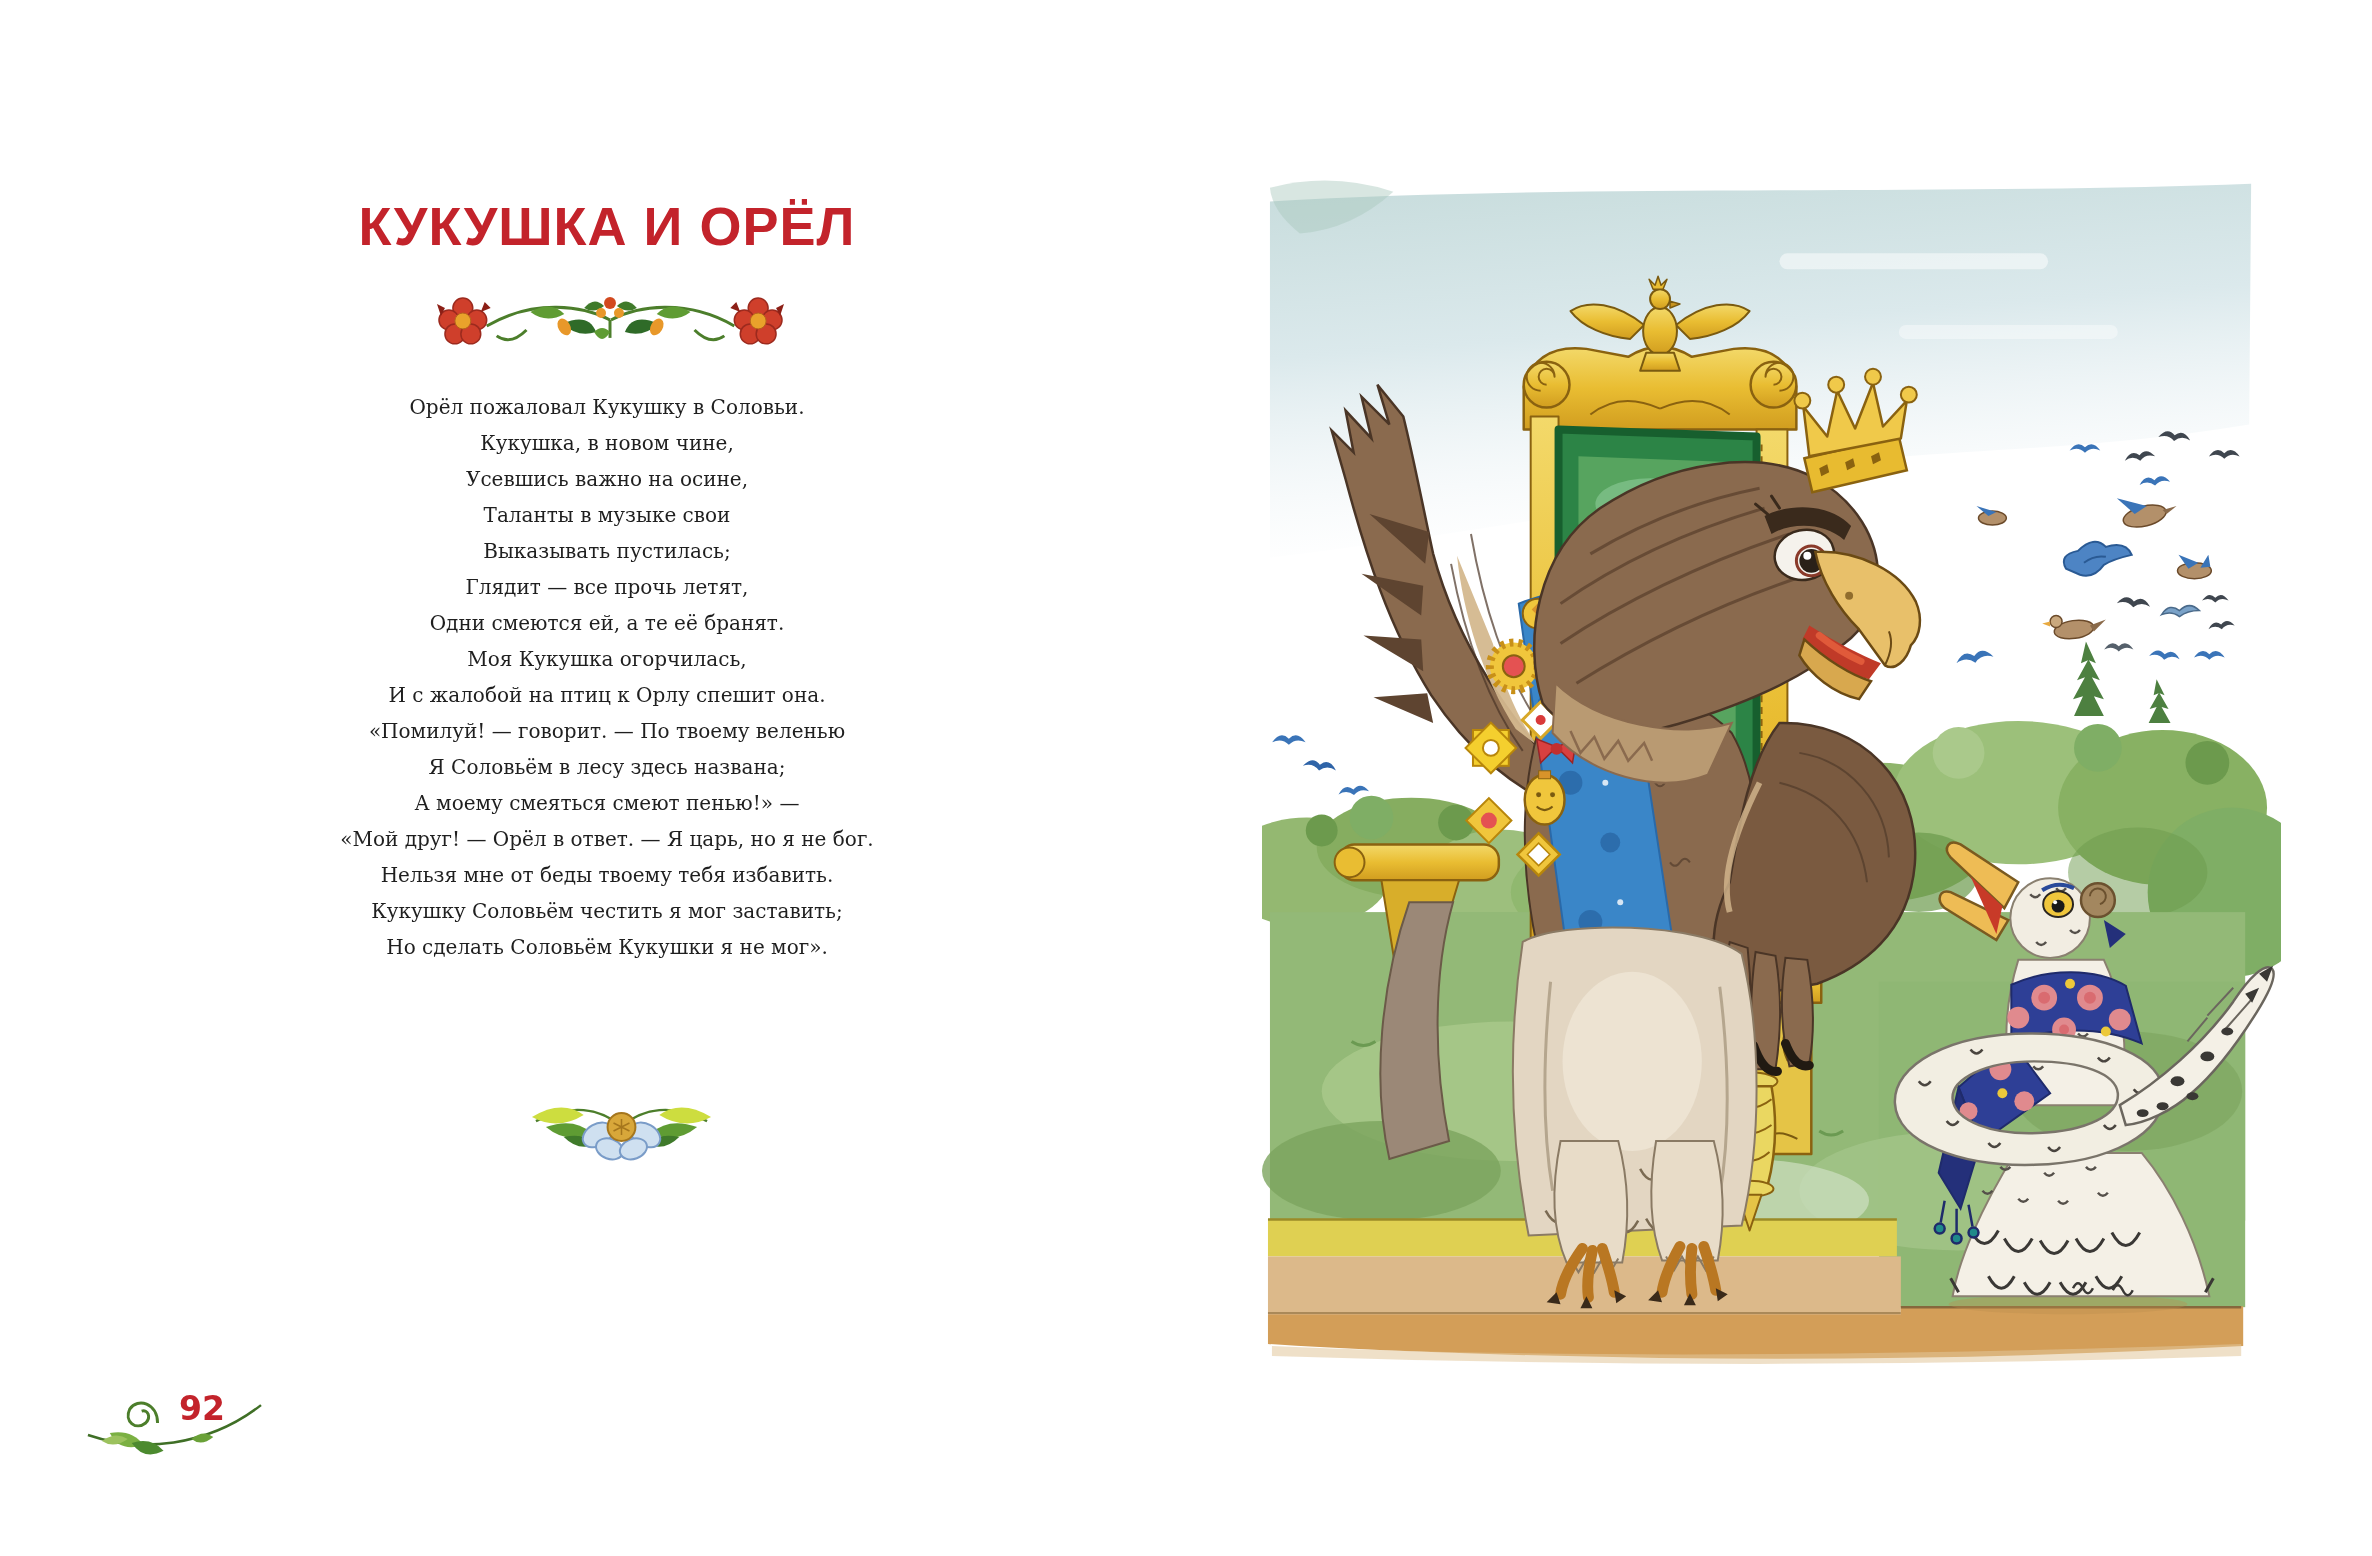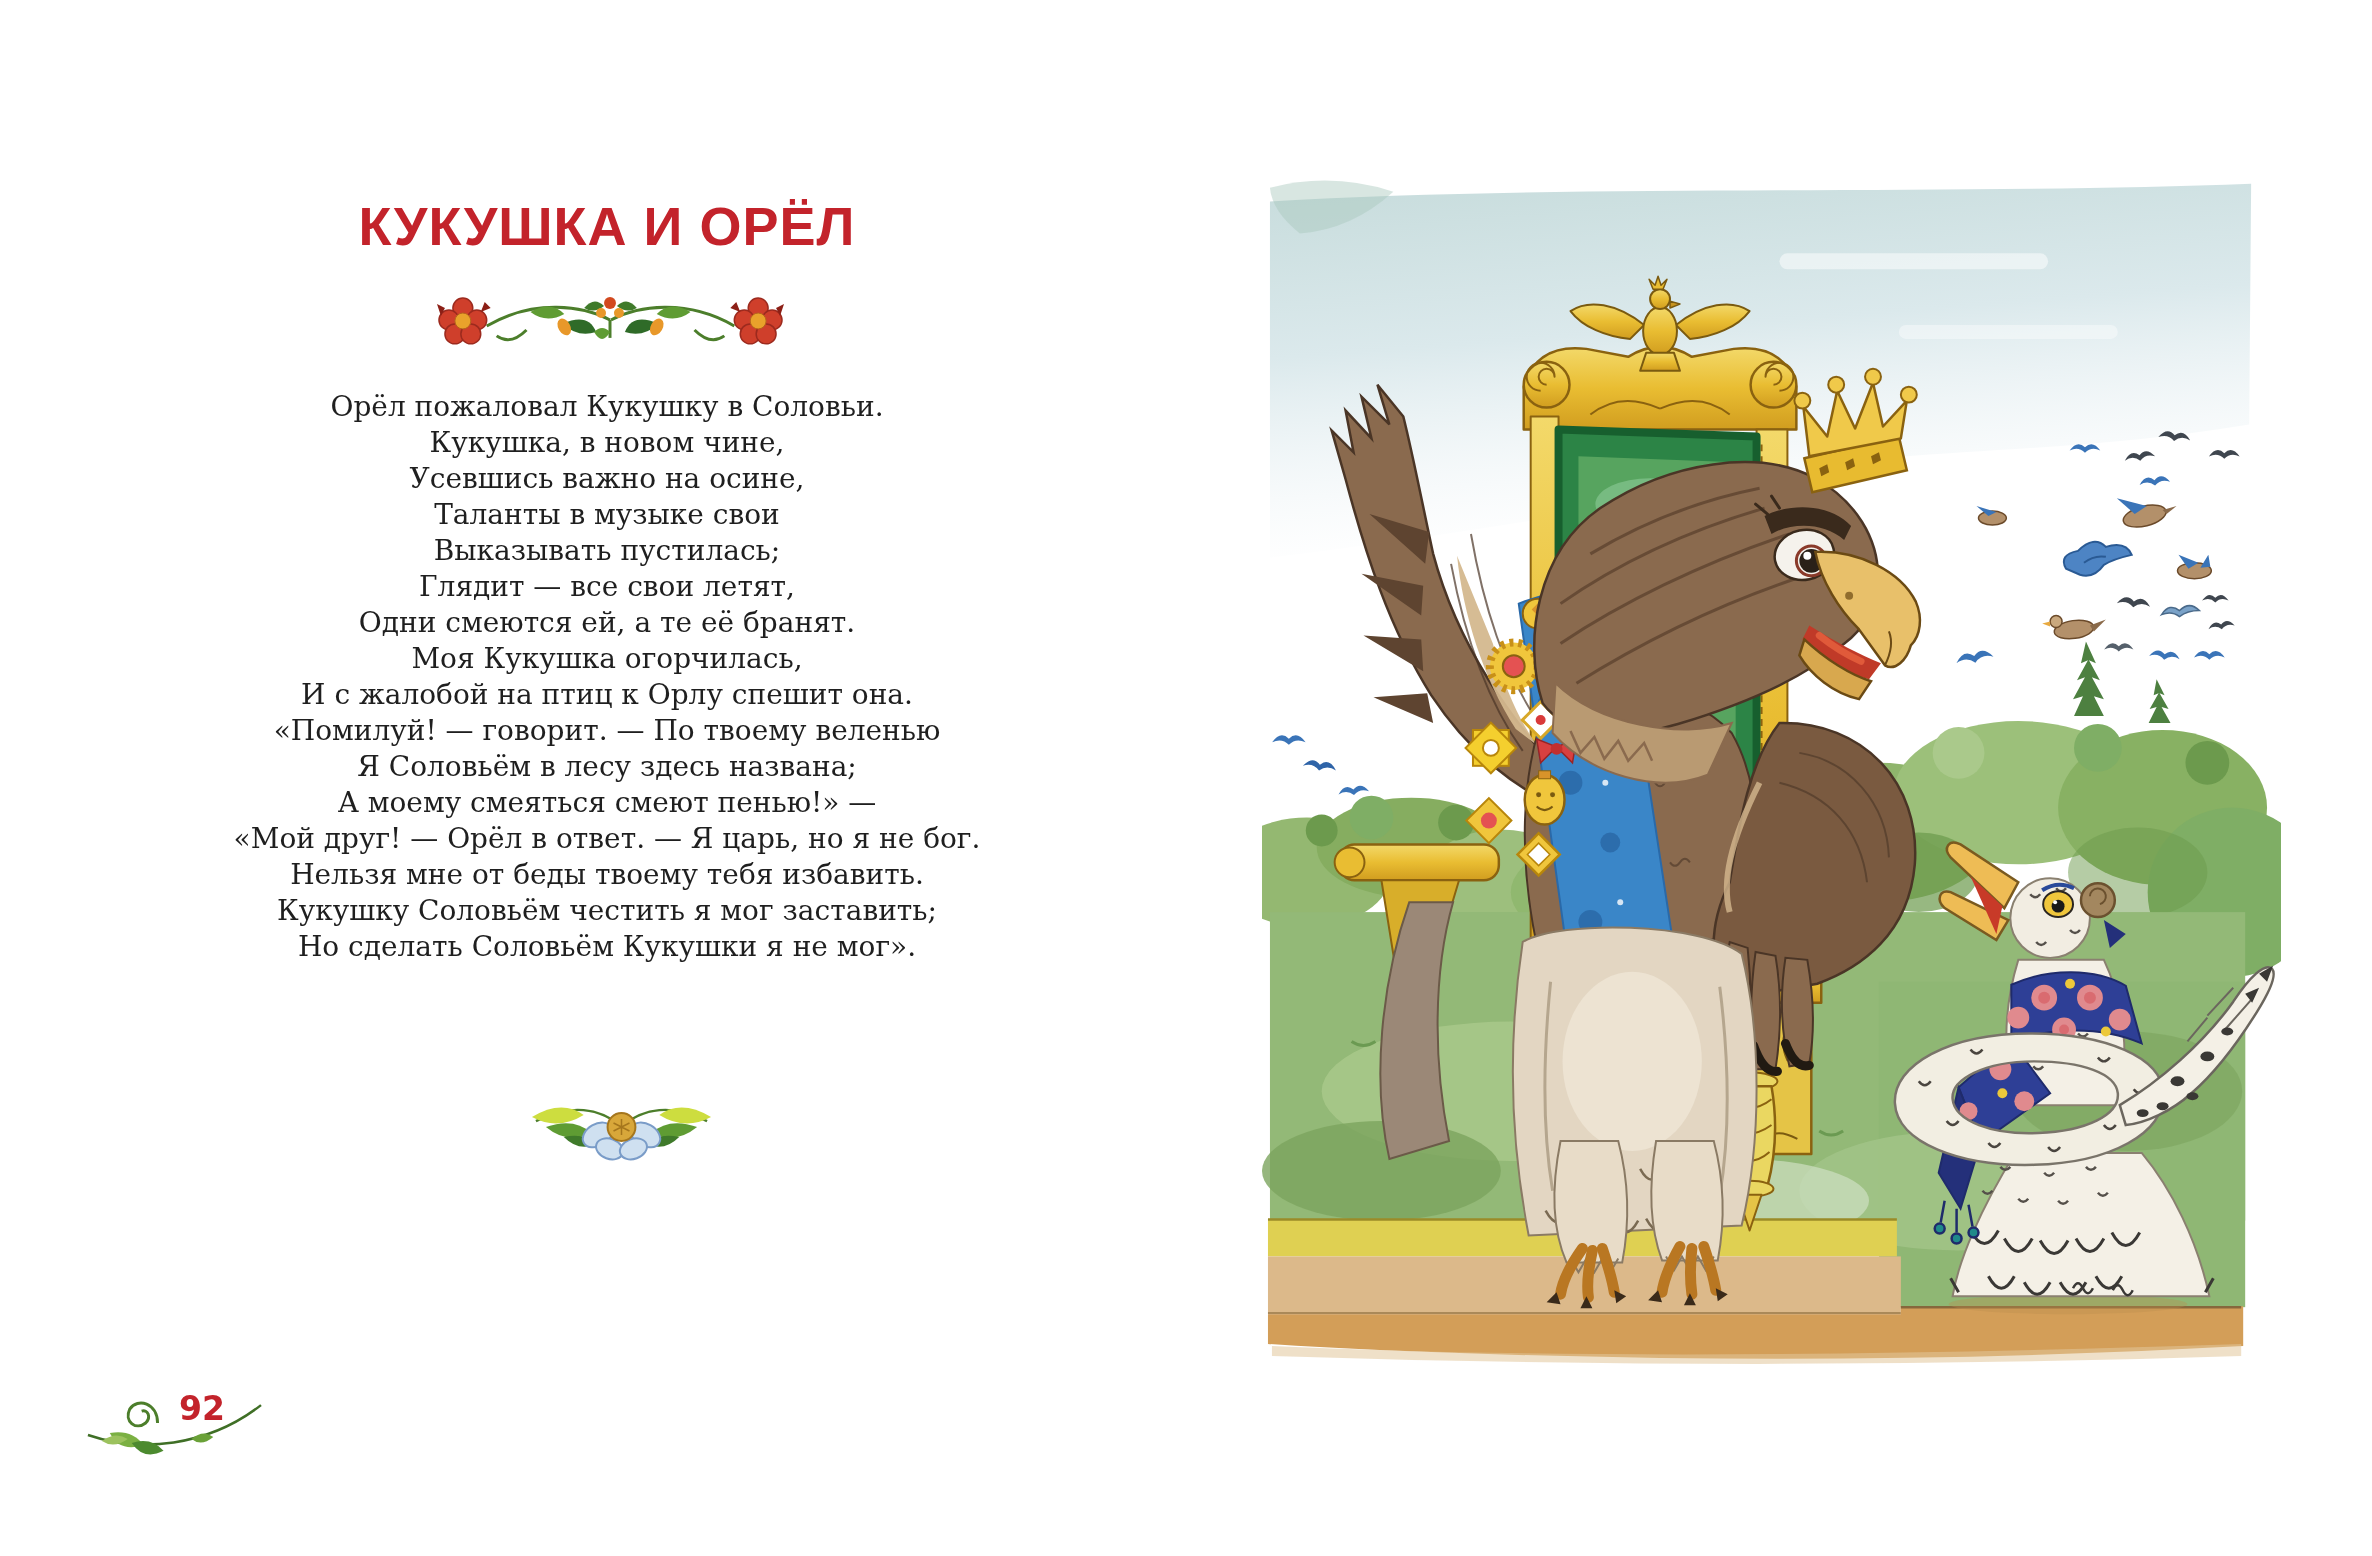--- a/index.html
+++ b/index.html
@@ -2,21 +2,21 @@
 <html><head>
 <meta charset="utf-8">
 <style>
   html,body{margin:0;padding:0;background:#ffffff;}
   .spread{position:relative;width:2372px;height:1556px;background:#ffffff;overflow:hidden;
           font-family:"DejaVu Serif", serif;}
   .abs{position:absolute;}
   .title{left:219px;top:193px;width:776px;height:66px;line-height:66px;text-align:center;
          font-family:"Liberation Sans", sans-serif;font-weight:bold;font-size:54px;
          letter-spacing:1px;color:#c3232b;}
-  .poem{left:209px;top:389px;width:796px;text-align:center;font-size:28px;line-height:36px;
+  .poem{left:209px;top:389px;width:796px;text-align:center;font-size:20px;line-height:36px;
         font-weight:500;color:#1f1f1f;}
   .pagenum{left:145px;top:1389px;width:80px;font-family:"DejaVu Sans", sans-serif;
            font-weight:bold;font-size:33px;color:#c3232b;text-align:right;}
   svg{display:block;}
 </style>
 </head>
 <body>
 
 <div class="spread">
 
@@ -71,21 +71,21 @@
         <path d="M351,14 l-8,4 4,8z M303,12 l-6,6 10,4z" fill="#8c1f16"></path>
       </g>
     </svg>
 
     <div class="abs poem">
       <div class="pl">Орёл пожаловал Кукушку в Соловьи.</div>
       <div class="pl">Кукушка, в новом чине,</div>
       <div class="pl">Усевшись важно на осине,</div>
       <div class="pl">Таланты в музыке свои</div>
       <div class="pl">Выказывать пустилась;</div>
-      <div class="pl">Глядит — все свои летят,</div>
+      <div class="pl">Глядит — все прочь летят,</div>
       <div class="pl">Одни смеются ей, а те её бранят.</div>
       <div class="pl">Моя Кукушка огорчилась,</div>
       <div class="pl">И с жалобой на птиц к Орлу спешит она.</div>
       <div class="pl">«Помилуй! — говорит. — По твоему веленью</div>
       <div class="pl">Я Соловьём в лесу здесь названа;</div>
       <div class="pl">А моему смеяться смеют пенью!» —</div>
       <div class="pl">«Мой друг! — Орёл в ответ. — Я царь, но я не бог.</div>
       <div class="pl">Нельзя мне от беды твоему тебя избавить.</div>
       <div class="pl">Кукушку Соловьём честить я мог заставить;</div>
       <div class="pl">Но сделать Соловьём Кукушки я не мог».</div>

